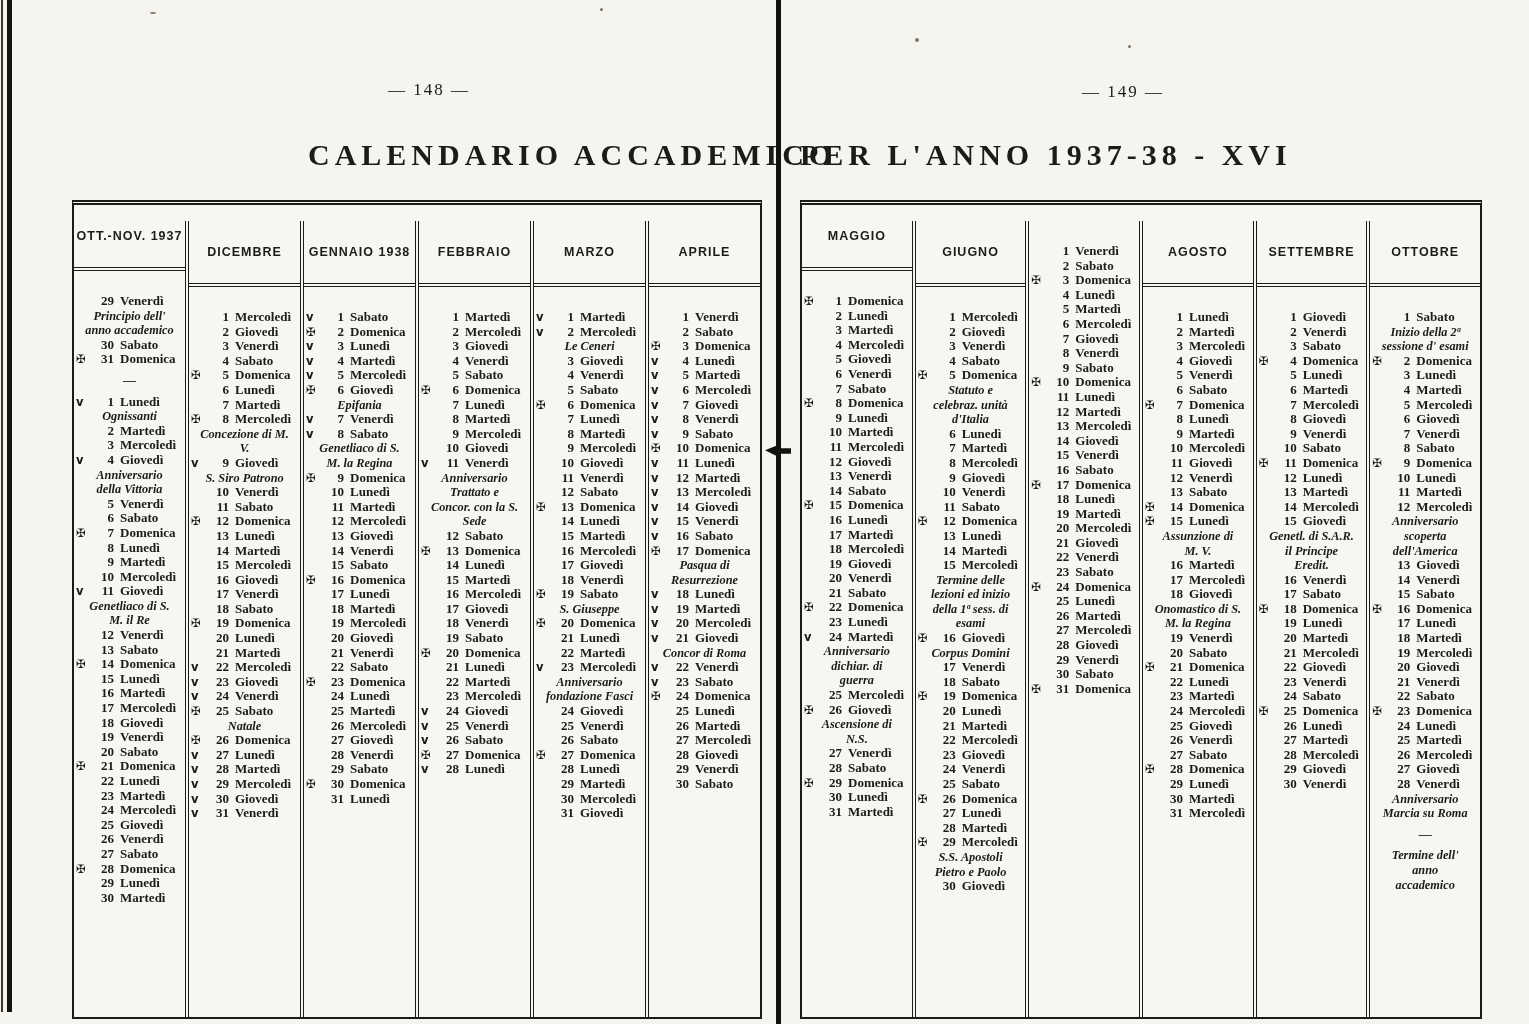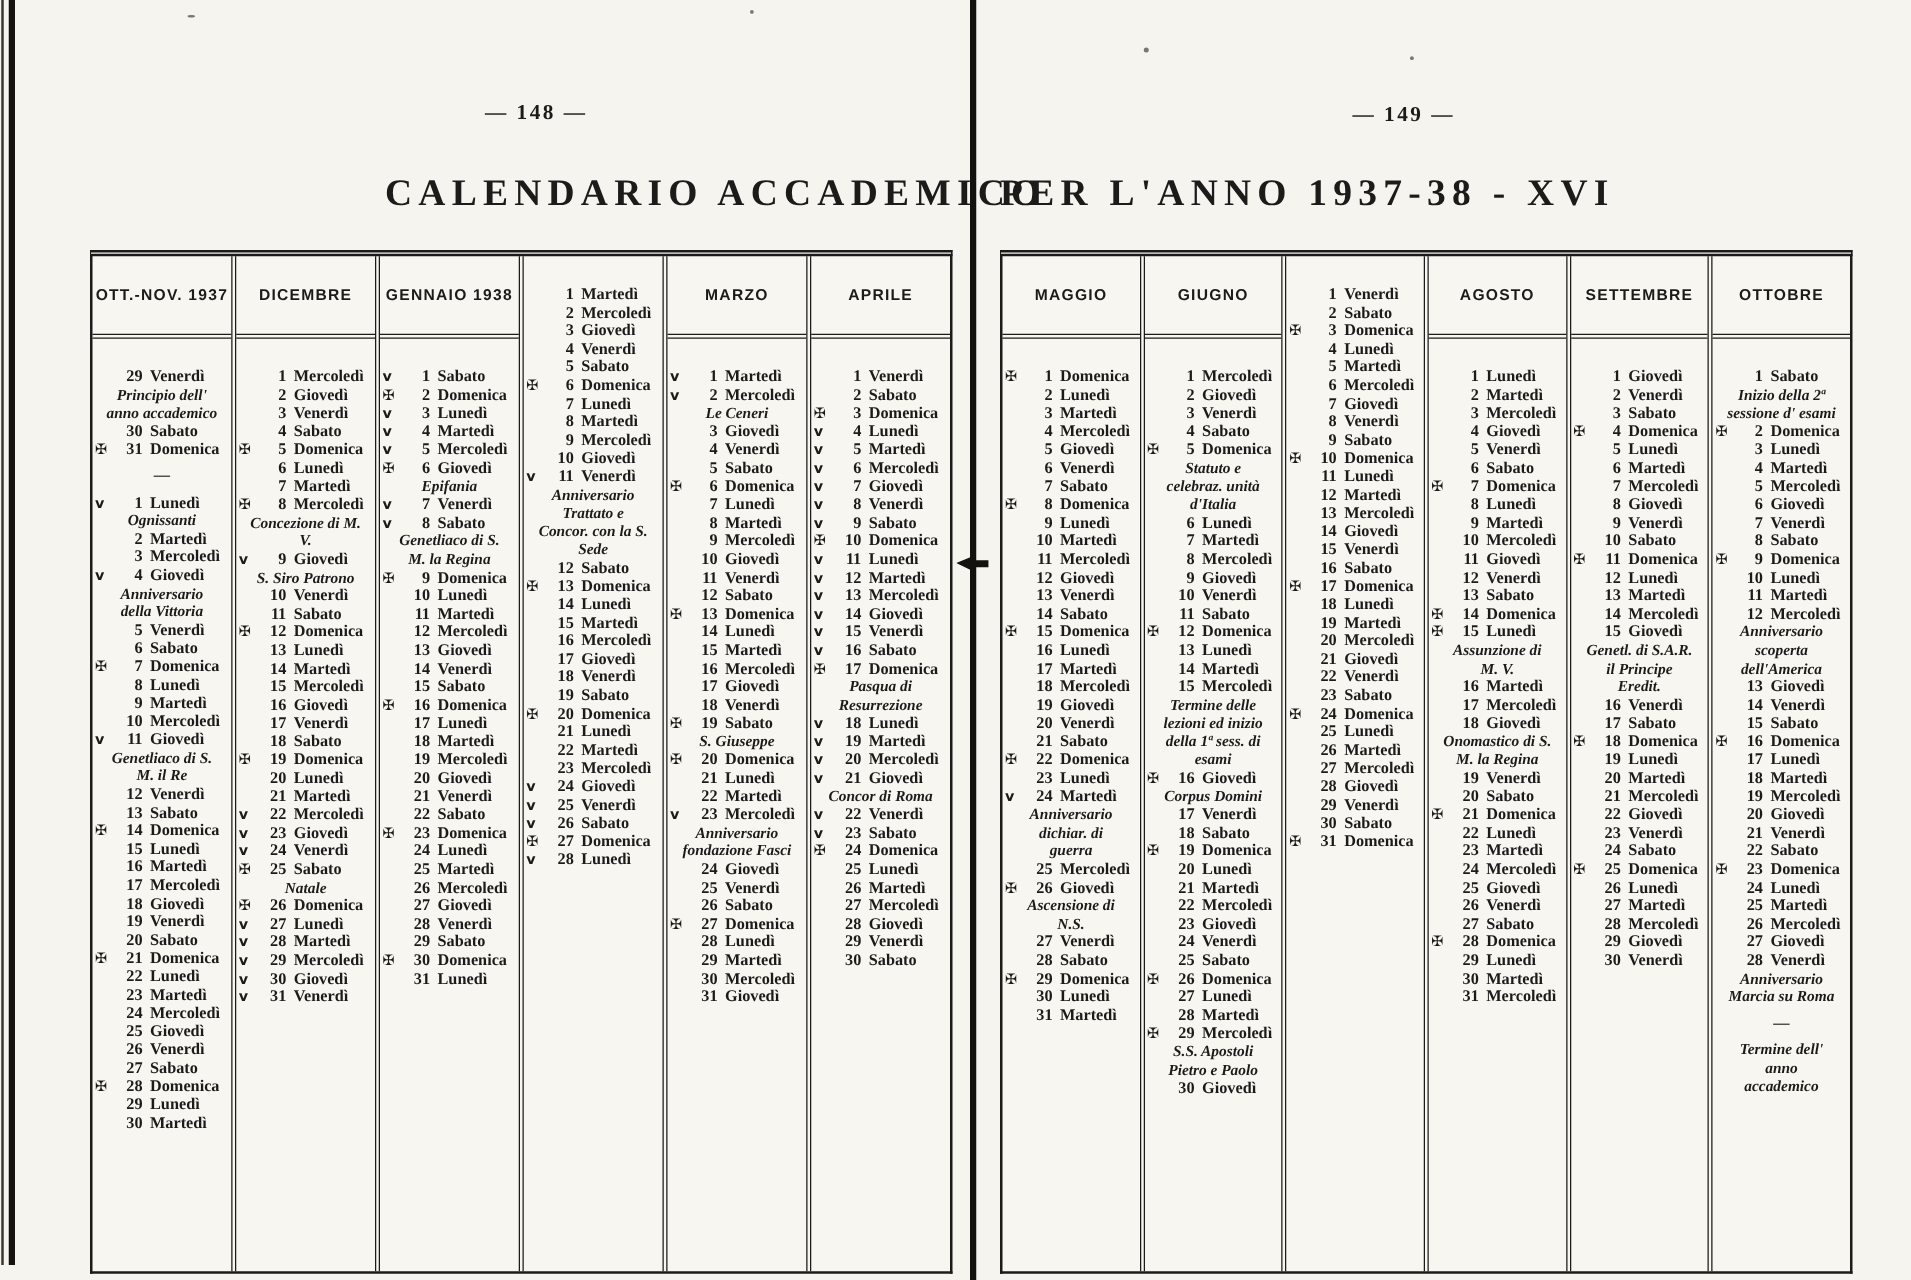--- a/index.html
+++ b/index.html
@@ -10,36 +10,36 @@
     color:#1c1b19;
   }
   
   .edge-a{position:absolute;left:7px;top:0;width:5px;height:1012px;background:#15130f;}
   .edge-b{position:absolute;left:1px;top:0;width:2px;height:1012px;background:#3a382f;}
   .gutter{position:absolute;left:776px;top:0;width:5px;height:1024px;background:#14120e;}
   .gutter-blot{position:absolute;left:765px;top:444px;width:26px;height:14px;background:#14120e;
     clip-path:polygon(0 45%,60% 0,60% 30%,100% 30%,100% 70%,60% 70%,60% 100%);}
   .speck{position:absolute;background:#7a776e;border-radius:50%;}
   
-  .pageno{position:absolute;font-weight:700;font-size:17px;letter-spacing:2px;}
+  .pageno{position:absolute;font-weight:400;font-size:17px;letter-spacing:2px;}
   .pg-l{left:388px;top:80px;}
   .pg-r{left:1082px;top:82px;}
   .title{position:absolute;font-weight:700;font-size:30px;letter-spacing:5px;white-space:nowrap;}
   .ti-l{left:308px;top:138px;}
   .ti-r{left:800px;top:138px;}
   
   .tbl{
     position:absolute;top:200px;height:812px;display:flex;align-items:stretch;
     border:2px solid #1c1b19;border-top:5px double #1c1b19;border-bottom:2px solid #1c1b19;
     background:#f7f6f1;
   }
   .tbl-left{left:72px;width:686px;}
   .tbl-right{left:800px;width:678px;}
   .col{flex:1 1 0;display:flex;flex-direction:column;min-width:0;}
-  .col + .col{border-left:4px double #1c1b19;}
+  .col + .col{border-left:4px double #1c1b19;margin-top:16px;}
   .hd{
     height:62px;flex:0 0 62px;display:flex;align-items:center;justify-content:center;
     font-family:"Liberation Sans","DejaVu Sans",sans-serif;
     font-weight:700;font-size:12.5px;letter-spacing:1px;white-space:nowrap;
     border-bottom:4px double #1c1b19;
   }
   .bd{flex:1 1 auto;padding-top:23px;overflow:hidden;}
   .row{display:flex;align-items:baseline;line-height:14.6px;font-size:13px;font-weight:700;}
   .m{flex:0 0 16px;text-align:left;padding-left:2px;
      font-family:"DejaVu Sans","Liberation Sans",sans-serif;font-size:11.5px;}
@@ -566,20 +566,21 @@
             <span class="w">Domenica</span>
           </div>
           <div class="row">
             <span class="m"></span>
             <span class="d">31</span>
             <span class="w">Lunedì</span>
           </div>
         </div>
       </div>
       <div class="col">
+        <div class="hd">FEBBRAIO</div>
         <div class="bd">
           <div class="row">
             <span class="m"></span>
             <span class="d">1</span>
             <span class="w">Martedì</span>
           </div>
           <div class="row">
             <span class="m"></span>
             <span class="d">2</span>
             <span class="w">Mercoledì</span>

